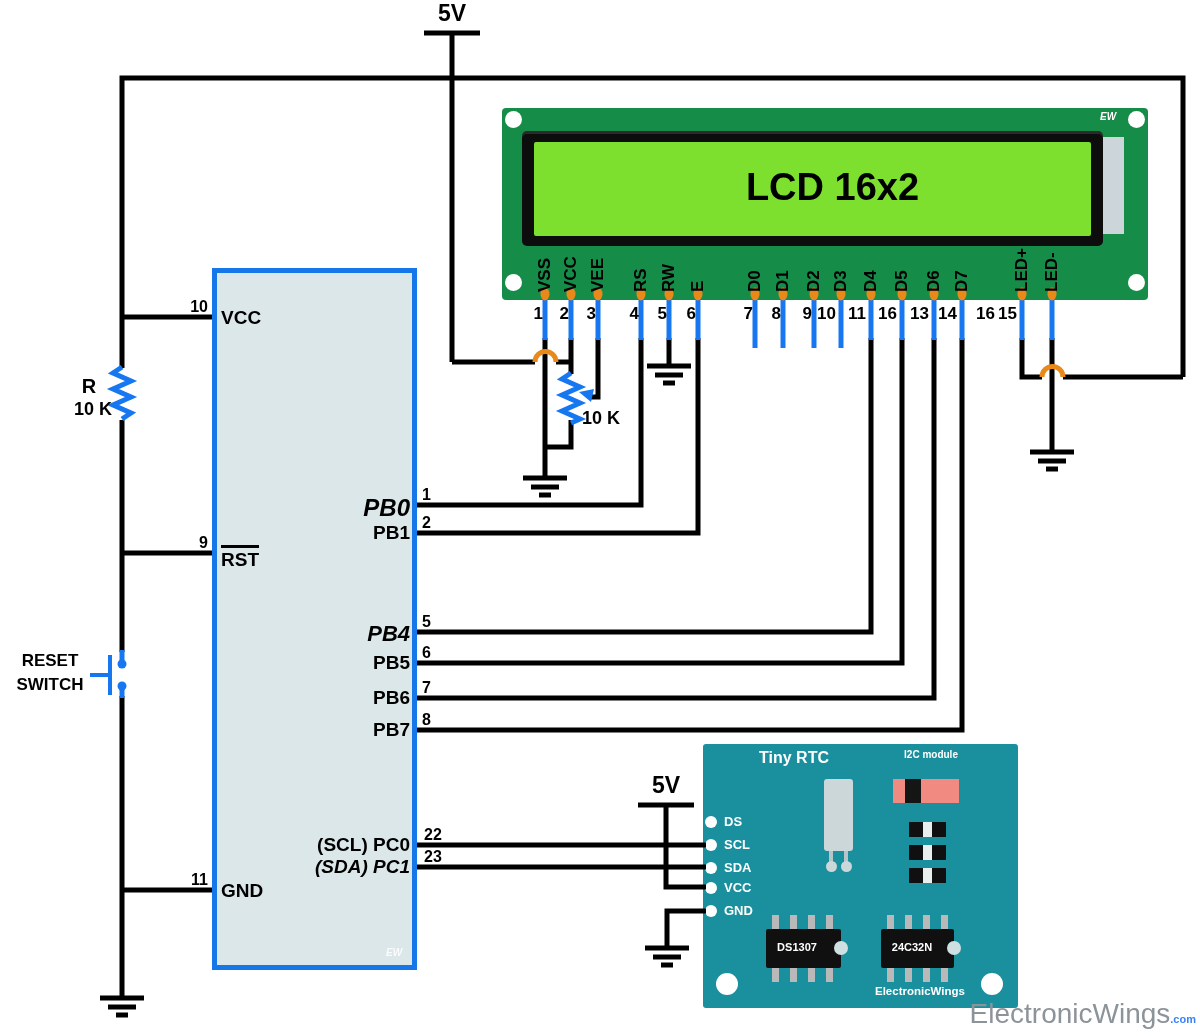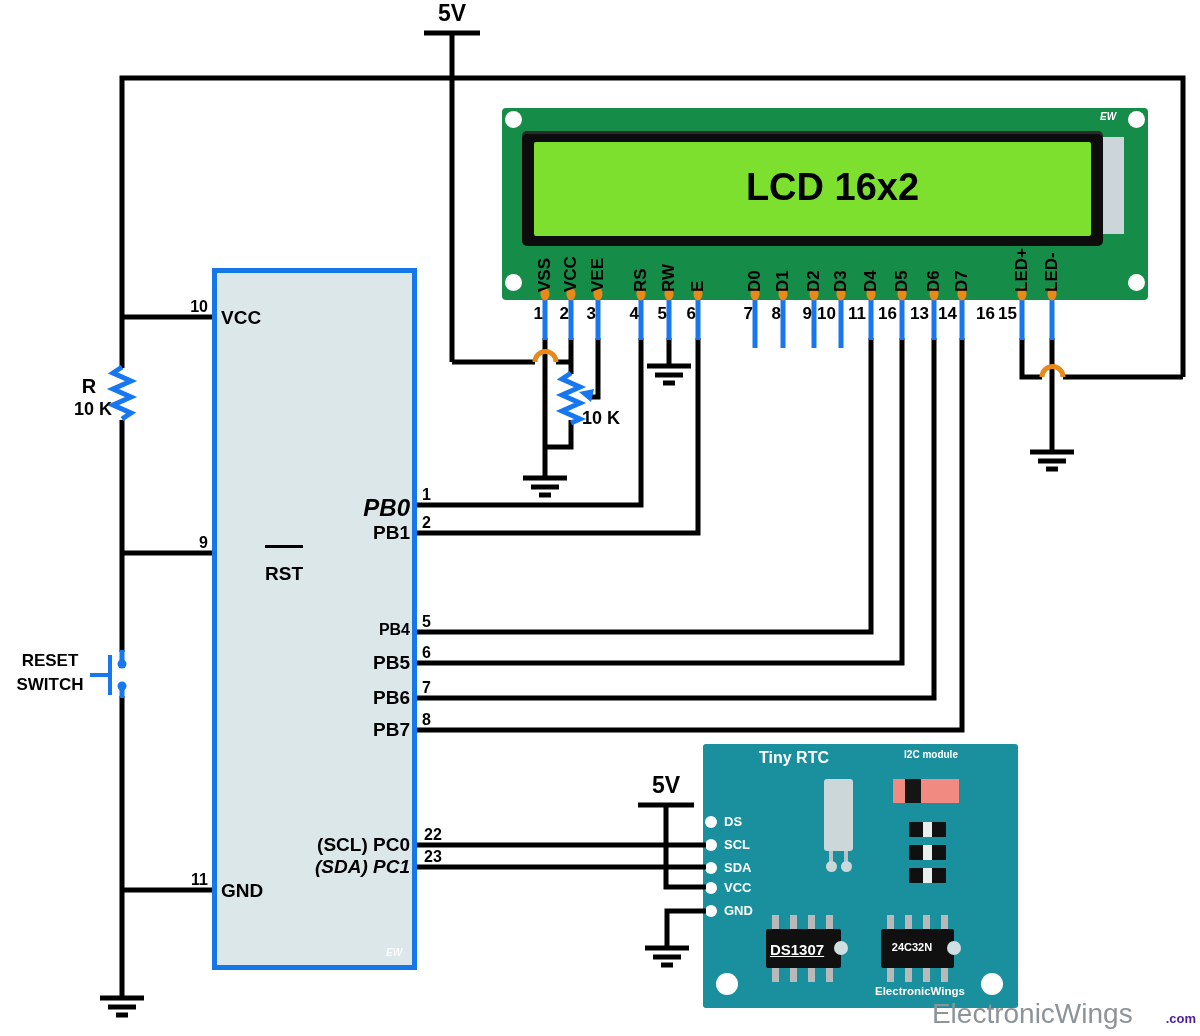--- a/index.html
+++ b/index.html
@@ -10,21 +10,21 @@
   .ctr{text-align:center;}
   .rgt{text-align:right;}
   .vlabel{position:absolute;width:70px;height:22px;font-weight:bold;font-size:17px;color:#000;
           transform:rotate(-90deg);transform-origin:0 0;white-space:nowrap;line-height:22px;}
   .pin-num{position:absolute;width:28px;font-weight:bold;font-size:17px;color:#000;text-align:right;}
   .white{color:#fff;}
   .board{position:absolute;border-radius:4px;}
   .hole{position:absolute;background:#fff;border-radius:50%;}
   svg{position:absolute;left:0;top:0;z-index:4;pointer-events:none;}
   .tlayer{z-index:6;}
-  .ov{display:inline-block;border-top:3px solid #000;padding-top:15px;margin-left:44px;}
+  .ov{display:inline-block;border-top:3px solid #000;padding-top:1px;}
   .icleg{position:absolute;width:7px;height:15px;background:#b9b9b9;}
   .icbody{position:absolute;background:#101010;border-radius:2px;}
   .icnotch{position:absolute;width:14px;height:14px;border-radius:50%;background:#cfe0e2;}
   .pad{position:absolute;height:15px;}
 </style>
 </head>
 <body>
 
 <div id="canvas">
 
@@ -82,21 +82,21 @@
     <span class="ov" style="font-weight:bold;font-size:19px;">RST</span>
   </div>
   <div class="txt rgt tlayer" style="left:178px;top:535px;width:30px;font-size:16px;">9</div>
   <div class="txt tlayer" style="left:221px;top:881px;font-size:19px;">GND</div>
   <div class="txt rgt tlayer" style="left:178px;top:872px;width:30px;font-size:16px;">11</div>
 
   <div class="txt rgt tlayer" style="left:290px;top:495px;width:120px;font-size:24px;font-style:italic;">PB0</div>
   <div class="txt tlayer" style="left:422px;top:487px;font-size:16px;">1</div>
   <div class="txt rgt tlayer" style="left:290px;top:523px;width:120px;font-size:19px;">PB1</div>
   <div class="txt tlayer" style="left:422px;top:515px;font-size:16px;">2</div>
-  <div class="txt rgt tlayer" style="left:290px;top:622px;width:120px;font-size:16px;">PB4</div>
+  <div class="txt rgt tlayer" style="left:290px;top:622px;width:120px;font-size:22px;font-style:italic;">PB4</div>
   <div class="txt tlayer" style="left:422px;top:614px;font-size:16px;">5</div>
   <div class="txt rgt tlayer" style="left:290px;top:653px;width:120px;font-size:19px;">PB5</div>
   <div class="txt tlayer" style="left:422px;top:645px;font-size:16px;">6</div>
   <div class="txt rgt tlayer" style="left:290px;top:688px;width:120px;font-size:19px;">PB6</div>
   <div class="txt tlayer" style="left:422px;top:680px;font-size:16px;">7</div>
   <div class="txt rgt tlayer" style="left:290px;top:720px;width:120px;font-size:19px;">PB7</div>
   <div class="txt tlayer" style="left:422px;top:712px;font-size:16px;">8</div>
   <div class="txt rgt tlayer" style="left:270px;top:835px;width:140px;font-size:19px;">(SCL) PC0</div>
   <div class="txt tlayer" style="left:424px;top:827px;font-size:16px;">22</div>
   <div class="txt rgt tlayer" style="left:270px;top:857px;width:140px;font-size:19px;font-style:italic;">(SDA) PC1</div>
@@ -146,40 +146,40 @@
   <div class="icleg" style="left:772px;top:915px;z-index:2;"></div>
   <div class="icleg" style="left:790px;top:915px;z-index:2;"></div>
   <div class="icleg" style="left:808px;top:915px;z-index:2;"></div>
   <div class="icleg" style="left:826px;top:915px;z-index:2;"></div>
   <div class="icleg" style="left:772px;top:967px;z-index:2;"></div>
   <div class="icleg" style="left:790px;top:967px;z-index:2;"></div>
   <div class="icleg" style="left:808px;top:967px;z-index:2;"></div>
   <div class="icleg" style="left:826px;top:967px;z-index:2;"></div>
   <div class="icbody" style="left:766px;top:929px;width:75px;height:39px;z-index:2;"></div>
   <div class="icnotch" style="left:834px;top:941px;z-index:3;"></div>
-  <div class="txt ctr white tlayer" style="left:768px;top:942px;width:58px;font-size:15px;text-decoration:underline;">DS1307</div>
+  <div class="txt ctr white tlayer" style="left:768px;top:942px;width:58px;font-size:11px;">DS1307</div>
 
   <div class="icleg" style="left:887px;top:915px;z-index:2;"></div>
   <div class="icleg" style="left:905px;top:915px;z-index:2;"></div>
   <div class="icleg" style="left:923px;top:915px;z-index:2;"></div>
   <div class="icleg" style="left:941px;top:915px;z-index:2;"></div>
   <div class="icleg" style="left:887px;top:967px;z-index:2;"></div>
   <div class="icleg" style="left:905px;top:967px;z-index:2;"></div>
   <div class="icleg" style="left:923px;top:967px;z-index:2;"></div>
   <div class="icleg" style="left:941px;top:967px;z-index:2;"></div>
   <div class="icbody" style="left:881px;top:929px;width:73px;height:39px;z-index:2;"></div>
   <div class="icnotch" style="left:947px;top:941px;z-index:3;"></div>
   <div class="txt ctr white tlayer" style="left:883px;top:942px;width:58px;font-size:11px;">24C32N</div>
 
   <div class="hole" style="left:716px;top:973px;width:22px;height:22px;z-index:2;"></div>
   <div class="hole" style="left:981px;top:973px;width:22px;height:22px;z-index:2;"></div>
   <div class="txt ctr white tlayer" style="left:845px;top:985px;width:150px;font-size:11.5px;">ElectronicWings</div>
 
   <div class="abs tlayer" style="left:930px;top:998px;width:266px;text-align:right;">
-    <span style="font-size:28px;color:#8d9499;font-family:'Liberation Sans',sans-serif;">ElectronicWings</span><span style="font-size:13px;color:#4c1d95;font-weight:bold;margin-left:33px;">.com</span>
+    <span style="font-size:28px;color:#8d9499;font-family:'Liberation Sans',sans-serif;">ElectronicWings</span><span style="font-size:11px;color:#3b82f6;font-weight:bold;">.com</span>
   </div>
 
   <svg width="1200" height="1036" viewBox="0 0 1200 1036">
     <g stroke="#000000" stroke-width="5" fill="none">
       <path d="M1183,377 V78 H122 V368"></path>
       <path d="M122,420 V652"></path>
       <path d="M122,696 V998"></path>
       <path d="M122,317 H212"></path>
       <path d="M122,553 H212"></path>
       <path d="M122,890 H212"></path>

